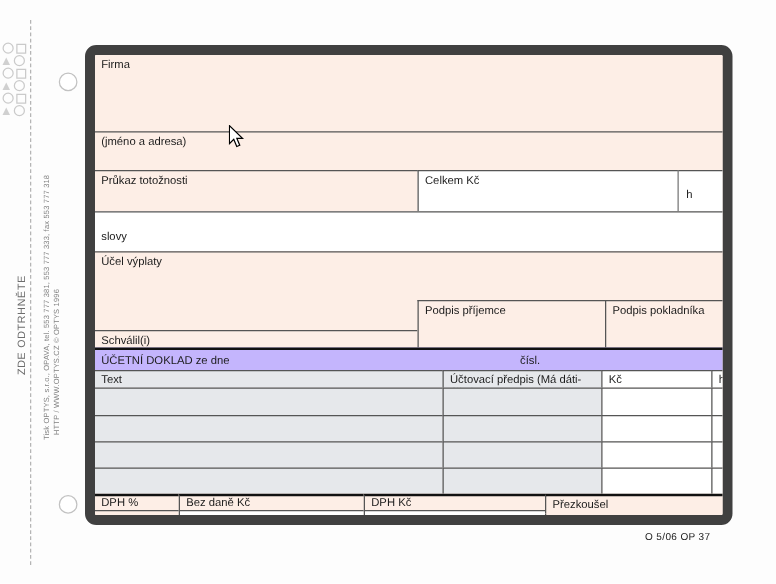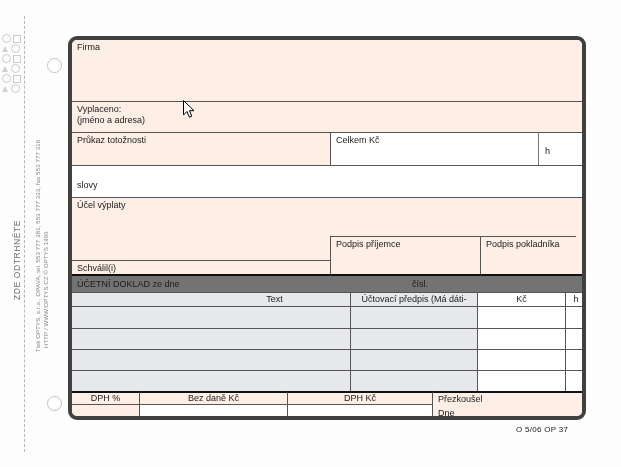--- a/index.html
+++ b/index.html
@@ -121,39 +121,39 @@
   #punch-top    { left: 47px; top: 58px; }
   #punch-bottom { left: 47px; top: 396px; }
 
   
   #form {
     position: absolute;
     left: 68px;
     top: 36px;
     width: 518px;
     height: 384px;
-    border: 4px solid #404040;
+    border: 8px solid #404040;
     border-radius: 9px;
     background: #fdeee6;
     box-sizing: border-box;
     overflow: hidden;
   }
 
   .cell {
     position: absolute;
     box-sizing: border-box;
     font-size: 9px;
     line-height: 11px;
     color: #1b1b1b;
     padding: 2px 5px 0 5px;
   }
   .peach { background: #fdeee6; }
   .white { background: #ffffff; }
   .grey  { background: #e6e8eb; }
-  .greyh { background: #737373; }
+  .greyh { background: #c4b5fd; }
 
   .bt { border-top: 1px solid #555; }
   .bl { border-left: 1px solid #555; }
   .thick-t { border-top: 2px solid #111; }
 
   
   #title {
     position: absolute;
     left: 258px;
     top: 6px;
@@ -166,21 +166,21 @@
     padding: 0;
   }
   .hdr-sm {
     position: absolute;
     font-size: 9px;
     color: #1b1b1b;
     background: transparent;
     padding: 0;
   }
 
-  .center { text-align: center; }
+  .center { text-align: left; }
 
   
   #cursor {
     position: absolute;
     left: 183px;
     top: 100px;
     width: 13px;
     height: 19px;
     pointer-events: none;
   }
@@ -246,21 +246,20 @@
     <div class="hdr-sm" style="left:258px; top:30px;">číslo</div>
     <div class="hdr-sm" style="left:258px; top:47px;">ze dne</div>
     <div class="hdr-sm" style="left:389px; top:47px;">20</div>
     <div class="hdr-sm" style="left:434px; top:47px;">Přílohy:</div>
 
     <div class="cell peach" style="left:0; top:0; width:514px; height:61px;">
       <span>Firma</span>
     </div>
 
     <div class="cell peach bt" style="left:0; top:61px; width:514px; height:31px;">
-      <div>Vyplaceno:</div>
       <div>(jméno a adresa)</div>
     </div>
 
     <div class="cell peach bt" style="left:0; top:92px; width:310px; height:33px;">
       <span>Průkaz totožnosti</span>
     </div>
 
     <div class="cell white bt bl" style="left:258px; top:92px; width:256px; height:33px; ">
       <span>Celkem Kč</span>
       <span style="position:absolute; left:214px; top:13px;">h</span>

